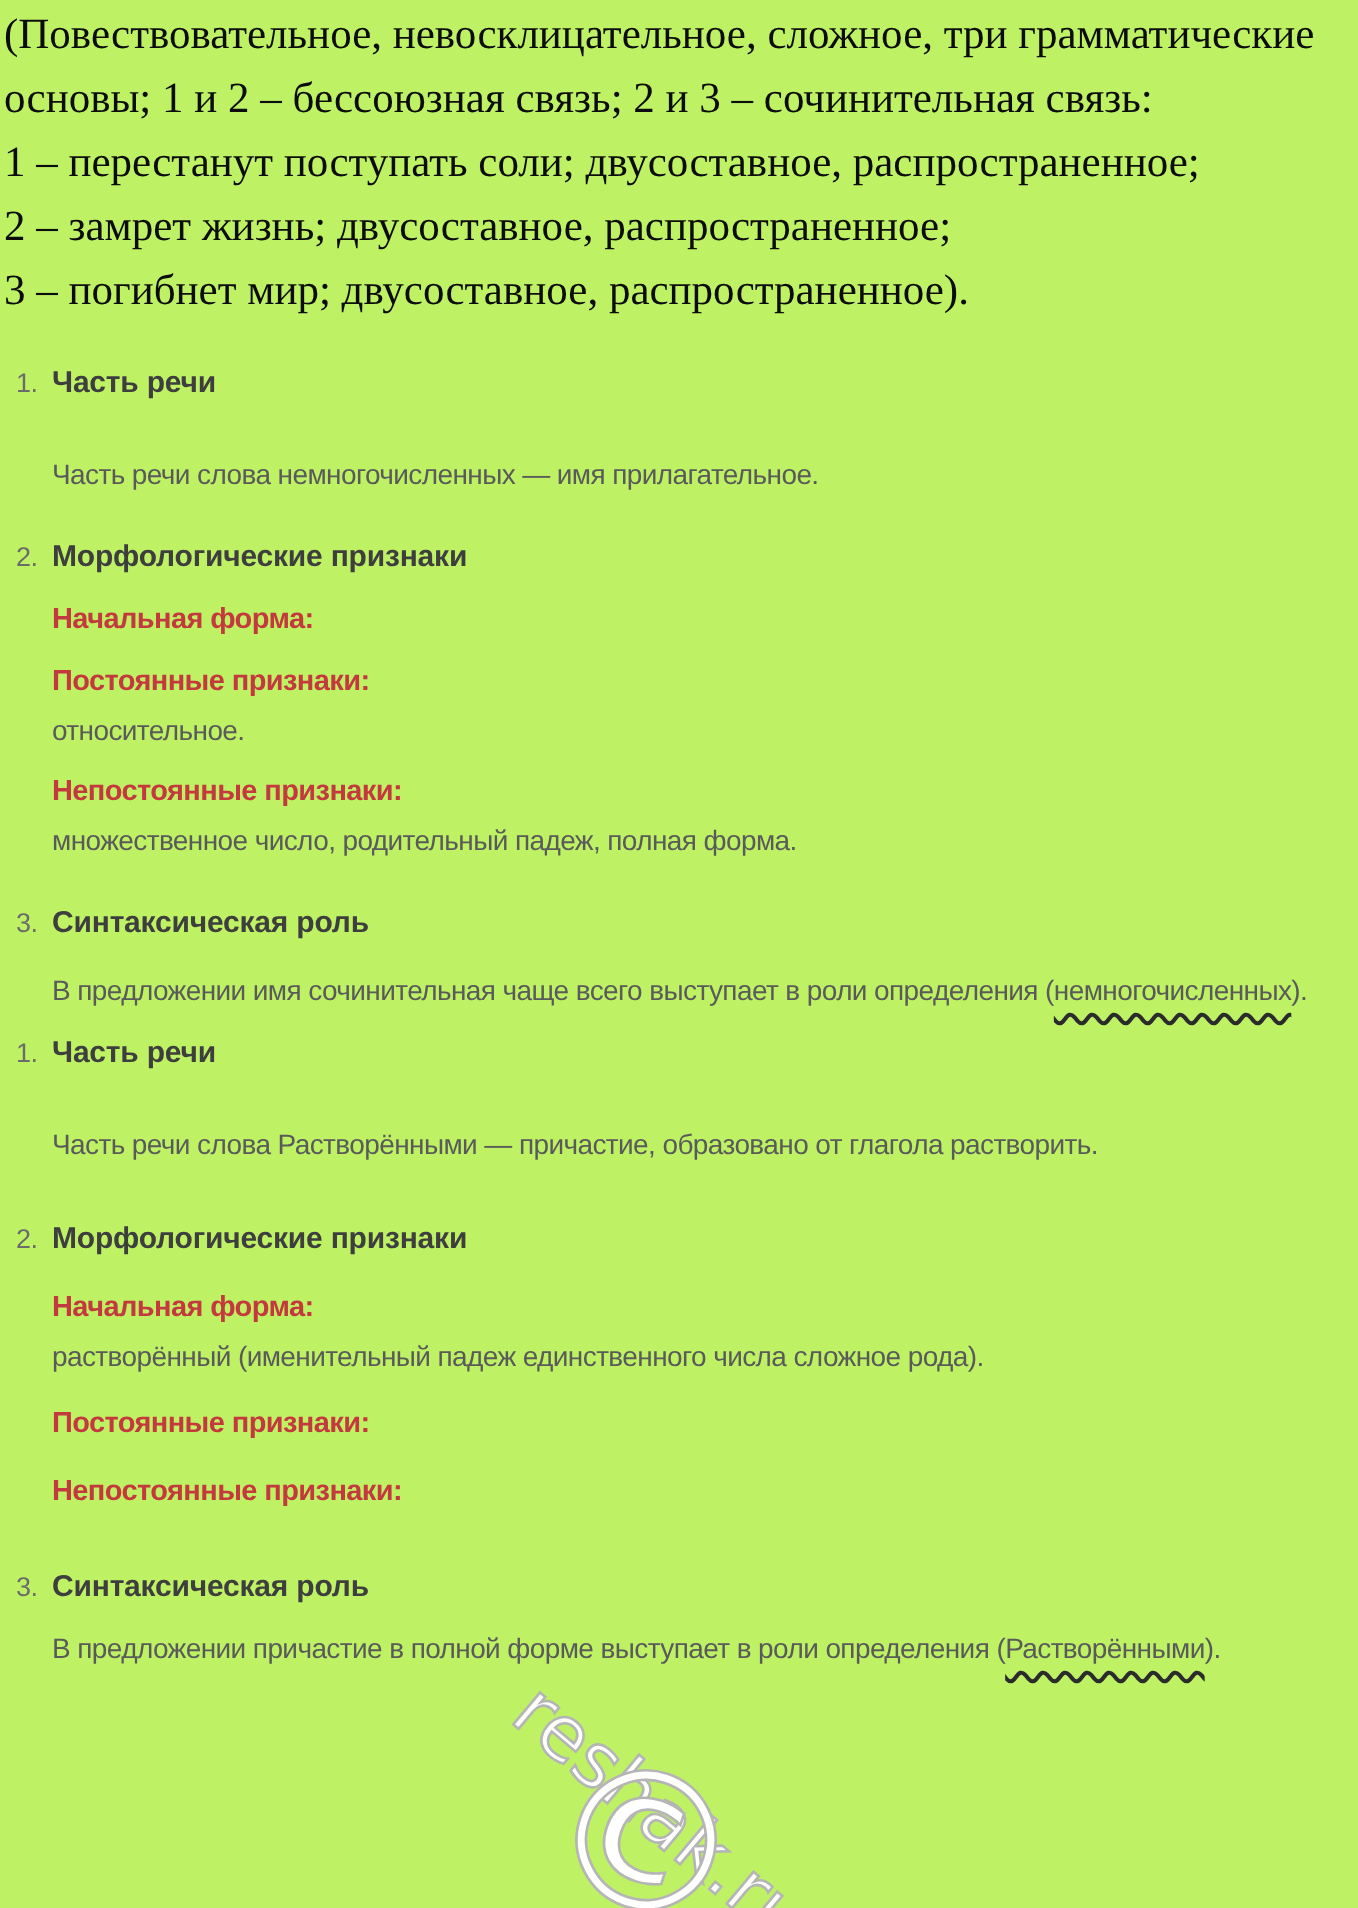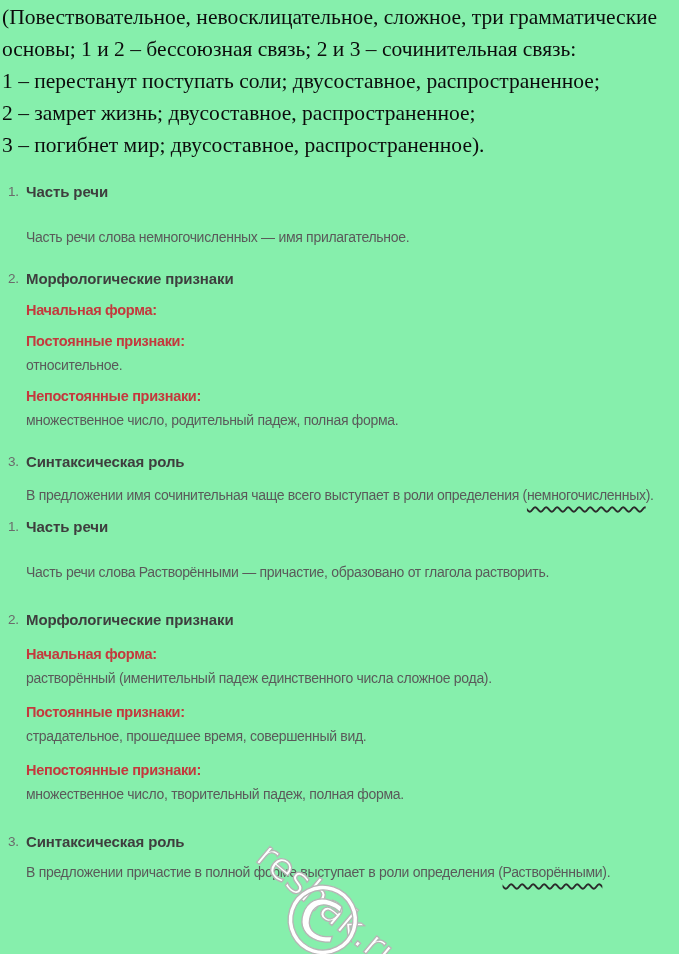--- a/index.html
+++ b/index.html
@@ -3,21 +3,21 @@
 <meta charset="utf-8">
 <style>
   * { margin: 0; padding: 0; box-sizing: border-box; }
   html, body { background: #ffffff; }
   body { width: 679px; font-family: "Liberation Sans", sans-serif; }
 
   .page {
     position: relative;
     width: 679px;
     height: 954px;
-    background: #86efac;
+    background: #bef264;
     overflow: hidden;
   }
 
   
   .intro {
     padding: 1px 0 0 2px;
     font-family: "Liberation Serif", serif;
     font-size: 21.5px;
     color: #0c0c0c;
   }
@@ -145,23 +145,21 @@
       </div>
     </div>
 
     <div class="item">
       <div class="num">2.</div>
       <div class="content">
         <h3 class="title">Морфологические признаки</h3>
         <p class="label">Начальная форма:</p>
         <p class="value">растворённый (именительный падеж единственного числа сложное рода).</p>
         <p class="label">Постоянные признаки:</p>
-        <p class="value">страдательное, прошедшее время, совершенный вид.</p>
         <p class="label">Непостоянные признаки:</p>
-        <p class="value">множественное число, творительный падеж, полная форма.</p>
       </div>
     </div>
 
     <div class="item">
       <div class="num">3.</div>
       <div class="content">
         <h3 class="title">Синтаксическая роль</h3>
         <p class="body role"><span>В предложении причастие в полной форме выступает в роли определения (</span><span class="wavy">Растворёнными</span><span>).</span></p>
       </div>
     </div>

